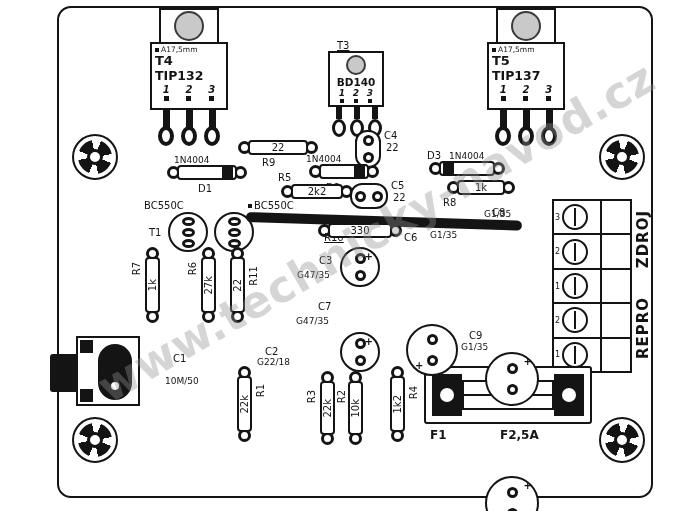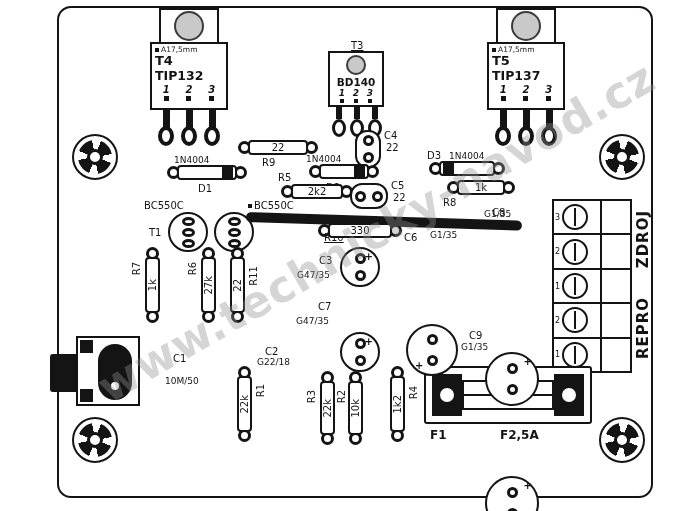--- a/index.html
+++ b/index.html
@@ -136,21 +136,21 @@
   </div>
   <div class="leg" style="left:13px;top:100px;height:20px;"></div>
   <div class="leg" style="left:36px;top:100px;height:20px;"></div>
   <div class="leg" style="left:59px;top:100px;height:20px;"></div>
   <div class="opad" style="left:8px;top:118px;"></div>
   <div class="opad" style="left:31px;top:118px;"></div>
   <div class="opad" style="left:54px;top:118px;"></div>
 </div>
 
 <div class="abs" style="left:327px;top:40px;width:58px;height:100px;">
-  <div class="lbl abs" style="left:24px;top:0;text-decoration:underline;">T3</div>
+  <div class="lbl abs" style="left:10px;top:0;text-decoration:underline;">T3</div>
   <div class="tbody" style="left:1px;top:11px;width:56px;height:56px;padding:1px;">
     <div class="tabhole" style="width:20px;height:20px;margin:1px auto;"></div>
     <div class="trow-part" style="font-size:10.5px;text-align:center;">BD140</div>
     <div class="pins" style="padding:0 4px;">
       <span class="pin" style="font-size:9px;">
           <i>1</i>
           <b class="psq" style="width:4px;height:4px;"></b>
         </span>
       <span class="pin" style="font-size:9px;">
           <i>2</i>

